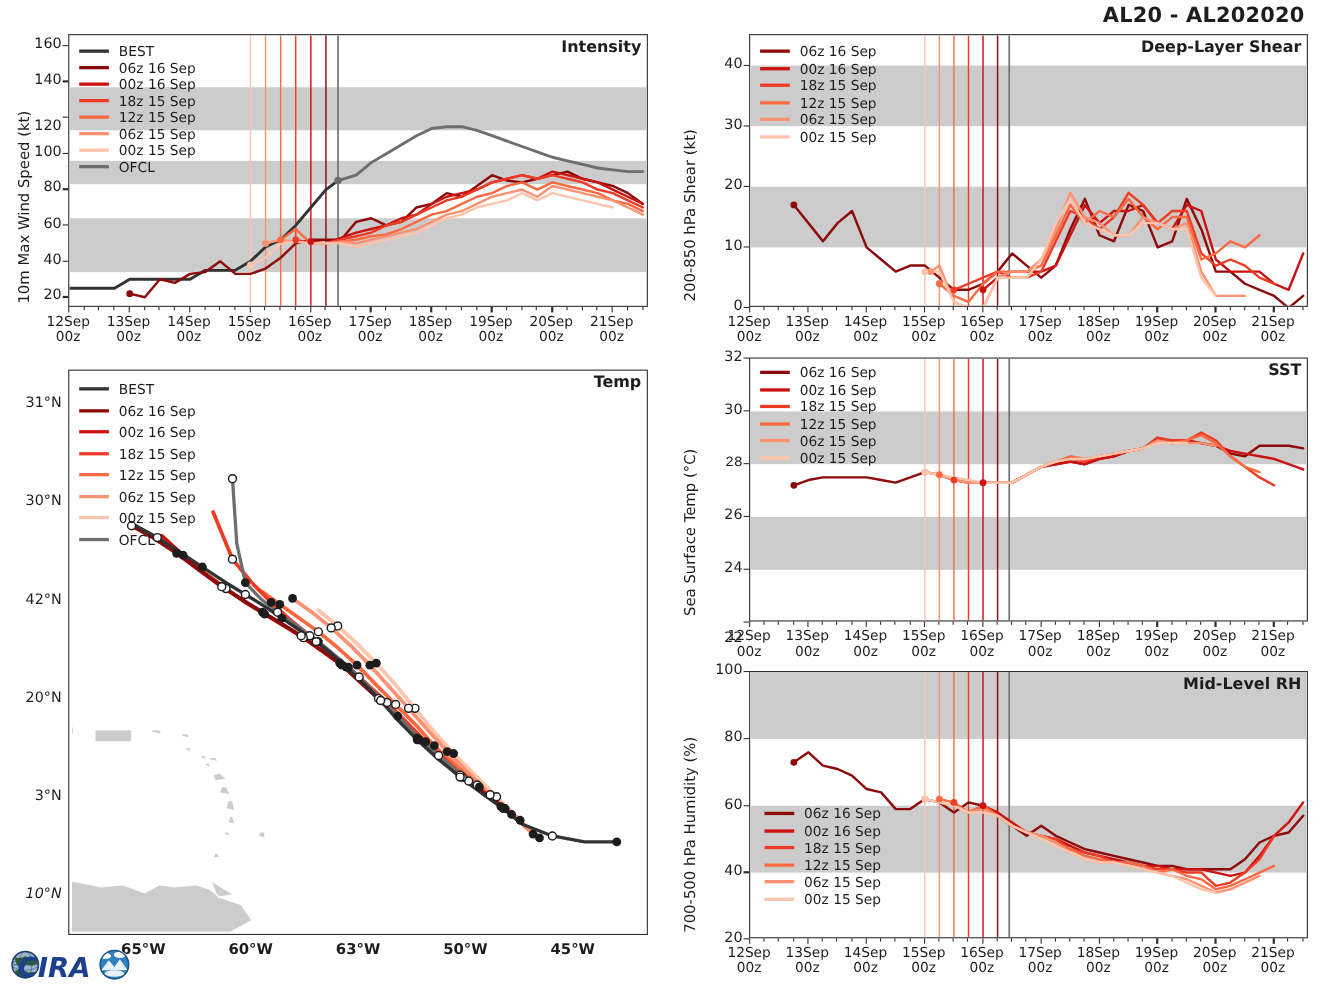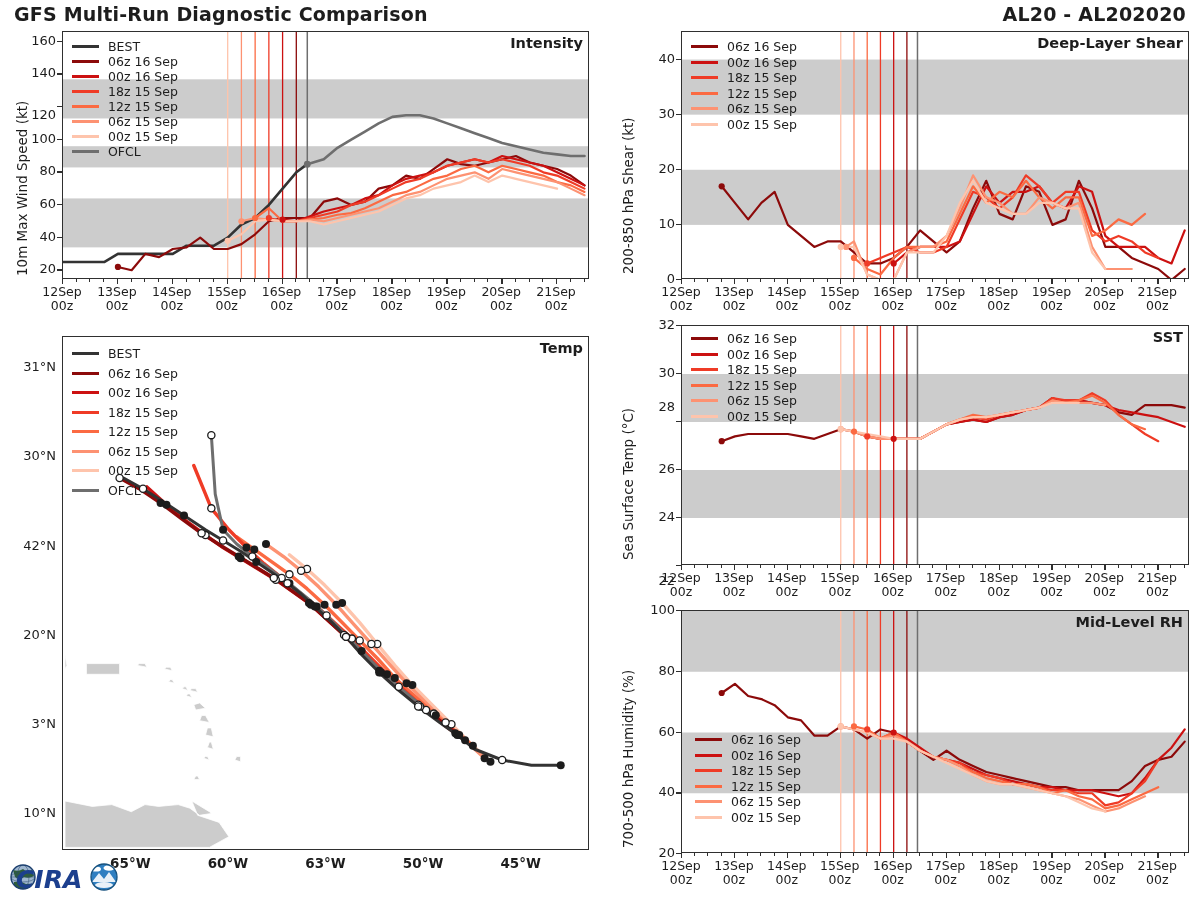--- a/index.html
+++ b/index.html
@@ -18,21 +18,20 @@
   .legend{position:absolute;font-size:12.5px;color:#1d1d1d;}
   .lgrow{display:flex;align-items:center;height:14.6px;}
   .lgline{width:27px;height:3.4px;border-radius:0;margin-right:9px;flex:0 0 auto;}
   .lgtxt{white-space:nowrap;}
   #cira{position:absolute;left:8px;top:858px;width:120px;height:38px;}
 </style>
 </head>
 <body>
 <div id="root">
 
-<div class="ttl" id="title-left">GFS Multi-Run Diagnostic Comparison</div>
 <div class="ttl" id="title-right">AL20 - AL202020</div>
 
 <div class="panel" id="p-intensity" style="left:62px;top:31px;width:527px;height:248px;">
   <div class="frame">
     <svg class="plotsvg" id="svg-intensity" width="527" height="248">
           <rect x="0" y="166.42105263157896" width="527" height="48.94736842105263" fill="#cccccc"></rect>
           <rect x="0" y="114.21052631578948" width="527" height="21.21052631578948" fill="#cccccc"></rect>
           <rect x="0" y="47.31578947368422" width="527" height="39.15789473684211" fill="#cccccc"></rect>
           <line x1="164.68749999999997" y1="0" x2="164.68749999999997" y2="248" stroke="#fec4ac" stroke-width="1.3"></line>
           <line x1="178.41145833333331" y1="0" x2="178.41145833333331" y2="248" stroke="#fd9272" stroke-width="1.3"></line>
@@ -291,21 +290,21 @@
           <span class="lgline" style="background: rgb(254, 196, 172);"></span>
           <span class="lgtxt">00z 15 Sep</span>
         </div>
         <div class="lgrow" style="height: 19.5px;">
           <span class="lgline" style="background: rgb(110, 110, 110);"></span>
           <span class="lgtxt">OFCL</span>
         </div>
       </div>
 </div>
 <div id="yt-track">
-      <div class="ytick" style="left: 0px; width: 56px; top: 805.306px;">10°N</div>
+      <div class="ytick" style="left: 0px; width: 56px; top: 805.306px; font-style: italic;">10°N</div>
       <div class="ytick" style="left: 0px; width: 56px; top: 716.069px;">3°N</div>
       <div class="ytick" style="left: 0px; width: 56px; top: 626.833px;">20°N</div>
       <div class="ytick" style="left: 0px; width: 56px; top: 537.597px;">42°N</div>
       <div class="ytick" style="left: 0px; width: 56px; top: 448.361px;">30°N</div>
       <div class="ytick" style="left: 0px; width: 56px; top: 359.125px;">31°N</div>
     </div>
 <div id="xt-track">
       <div class="xtick" style="left: 98.3148px; width: 64px; top: 856px; font-size: 13.5px; font-weight: bold;">65°W</div>
       <div class="xtick" style="left: 195.907px; width: 64px; top: 856px; font-size: 13.5px; font-weight: bold;">60°W</div>
       <div class="xtick" style="left: 293.5px; width: 64px; top: 856px; font-size: 13.5px; font-weight: bold;">63°W</div>
@@ -515,21 +514,21 @@
       </div>
 </div>
 <div class="ylab" style="left:620px;top:560px;font-size:13.5px;">Sea Surface Temp (°C)</div>
 <div id="yt-sst">
       <div class="ytick" style="left: 619px; width: 56px; top: 557px; margin-top: 16px;">22</div>
       <div style="position: absolute; left: 676px; top: 565px; width: 5px; height: 1.4px; background: rgb(47, 47, 47);"></div>
       <div class="ytick" style="left: 619px; width: 56px; top: 509px;">24</div>
       <div style="position: absolute; left: 676px; top: 517px; width: 5px; height: 1.4px; background: rgb(47, 47, 47);"></div>
       <div class="ytick" style="left: 619px; width: 56px; top: 461px;">26</div>
       <div style="position: absolute; left: 676px; top: 469px; width: 5px; height: 1.4px; background: rgb(47, 47, 47);"></div>
-      <div class="ytick" style="left: 619px; width: 56px; top: 399px;">28</div>
+      <div class="ytick" style="left: 619px; width: 56px; top: 413px; font-family: Liberation Mono, monospace;">28</div>
       <div style="position: absolute; left: 676px; top: 421px; width: 5px; height: 1.4px; background: rgb(47, 47, 47);"></div>
       <div class="ytick" style="left: 619px; width: 56px; top: 365px;">30</div>
       <div style="position: absolute; left: 676px; top: 373px; width: 5px; height: 1.4px; background: rgb(47, 47, 47);"></div>
       <div class="ytick" style="left: 619px; width: 56px; top: 317px;">32</div>
       <div style="position: absolute; left: 676px; top: 325px; width: 5px; height: 1.4px; background: rgb(47, 47, 47);"></div>
     </div>
 <div id="xt-sst">
       <div class="xtick" style="left: 649px; width: 64px; top: 571px;">12Sep<br>00z</div>
       <div style="position: absolute; left: 681px; top: 565px; width: 1.4px; height: 5px; background: rgb(47, 47, 47);"></div>
       <div style="position: absolute; left: 694.229px; top: 565px; width: 1px; height: 3px; background: rgb(47, 47, 47);"></div>

